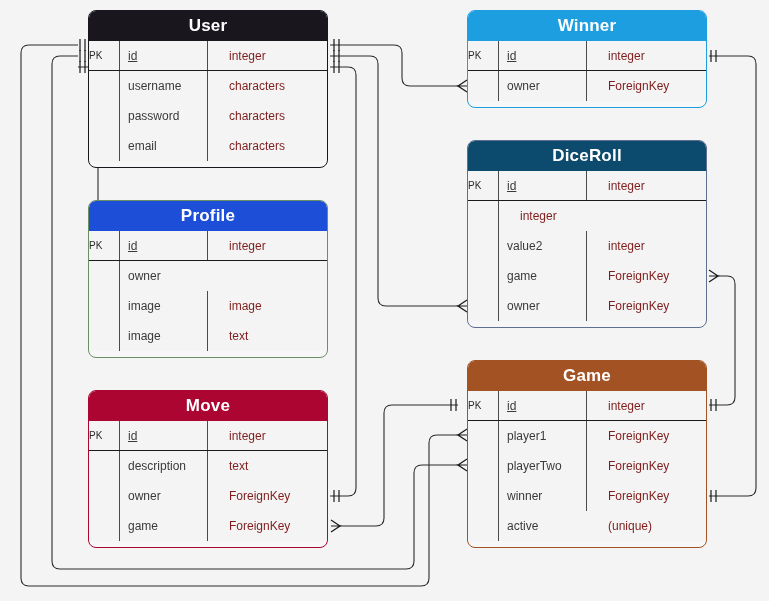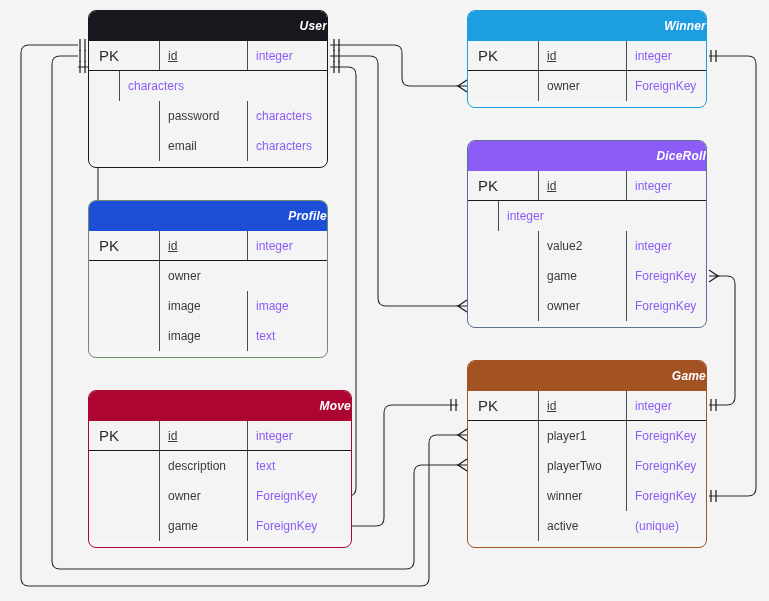--- a/index.html
+++ b/index.html
@@ -16,60 +16,58 @@
   .entity{
     position:absolute;
     background:#f7f7f7;
     border-radius:8px;
     box-sizing:border-box;
     overflow:hidden;
     border:1px solid #333;
   }
   .entity .hdr{
     height:30px;line-height:30px;
-    text-align:right;
+    text-align:center;
     font-weight:bold;
-    font-size:12px;
+    font-size:17px;
     color:#ffffff;
     letter-spacing:.2px;
-    font-style:italic;
   }
   .entity .body{background:#f4f4f4;}
   .row{
     display:flex;
     height:30px;
     align-items:center;
     box-sizing:border-box;
   }
   .row.pkrow{border-bottom:1.4px solid #1a1a1a;}
   .cell-pk{
     width:30px;min-width:30px;
-    text-align:right;
-    font-size:15px;
+    text-align:left;
+    font-size:10px;
     color:#2b2b2b;
     height:100%;
     line-height:30px;
     box-sizing:border-box;
   }
   .cell-name{
     width:88px;min-width:88px;
     padding-left:8px;
     font-size:12px;
     color:#3a3a3a;
     height:100%;
     line-height:30px;
     box-sizing:border-box;
     border-left:1px solid #4a4a4a;
-    margin-left:40px;
   }
   .cell-type{
     flex:1;
-    padding-left:8px;
+    padding-left:21px;
     font-size:12px;
-    color:#8b5cf6;
+    color:#7f1d1d;
     height:100%;
     line-height:30px;
     box-sizing:border-box;
     border-left:1px solid #4a4a4a;
   }
   .cell-name.pk-name{text-decoration:underline;}
   path.link{fill:none;stroke:#2b2b2b;stroke-width:1.1px;}
   path.tick{fill:none;stroke:#1a1a1a;stroke-width:1.2px;}
   polyline.crow{fill:none;stroke:#1a1a1a;stroke-width:1.2px;}
 </style>
@@ -140,20 +138,21 @@
       <span>User</span>
     </div>
     <div class="body">
       <div class="row pkrow">
         <div class="cell-pk">PK</div>
         <div class="cell-name pk-name">id</div>
         <div class="cell-type">integer</div>
       </div>
       <div class="row">
         <div class="cell-pk"></div>
+        <div class="cell-name">username</div>
         <div class="cell-type">characters</div>
       </div>
       <div class="row">
         <div class="cell-pk"></div>
         <div class="cell-name">password</div>
         <div class="cell-type">characters</div>
       </div>
       <div class="row">
         <div class="cell-pk"></div>
         <div class="cell-name">email</div>
@@ -182,21 +181,21 @@
         <div class="cell-type">image</div>
       </div>
       <div class="row">
         <div class="cell-pk"></div>
         <div class="cell-name">image</div>
         <div class="cell-type">text</div>
       </div>
     </div>
   </div>
 
-  <div class="entity" style="left:88px;top:390px;width:264px;height:158px;border-color:#ac0531;">
+  <div class="entity" style="left:88px;top:390px;width:240px;height:158px;border-color:#ac0531;">
     <div class="hdr" style="background:#ac0531;">
       <span>Move</span>
     </div>
     <div class="body">
       <div class="row pkrow">
         <div class="cell-pk">PK</div>
         <div class="cell-name pk-name">id</div>
         <div class="cell-type">integer</div>
       </div>
       <div class="row">
@@ -229,21 +228,21 @@
       </div>
       <div class="row">
         <div class="cell-pk"></div>
         <div class="cell-name">owner</div>
         <div class="cell-type">ForeignKey</div>
       </div>
     </div>
   </div>
 
   <div class="entity" style="left:467px;top:140px;width:240px;height:188px;border-color:#5d7092;">
-    <div class="hdr" style="background:#8b5cf6;">
+    <div class="hdr" style="background:#0c4a6e;">
       <span>DiceRoll</span>
     </div>
     <div class="body">
       <div class="row pkrow">
         <div class="cell-pk">PK</div>
         <div class="cell-name pk-name">id</div>
         <div class="cell-type">integer</div>
       </div>
       <div class="row">
         <div class="cell-pk"></div>

